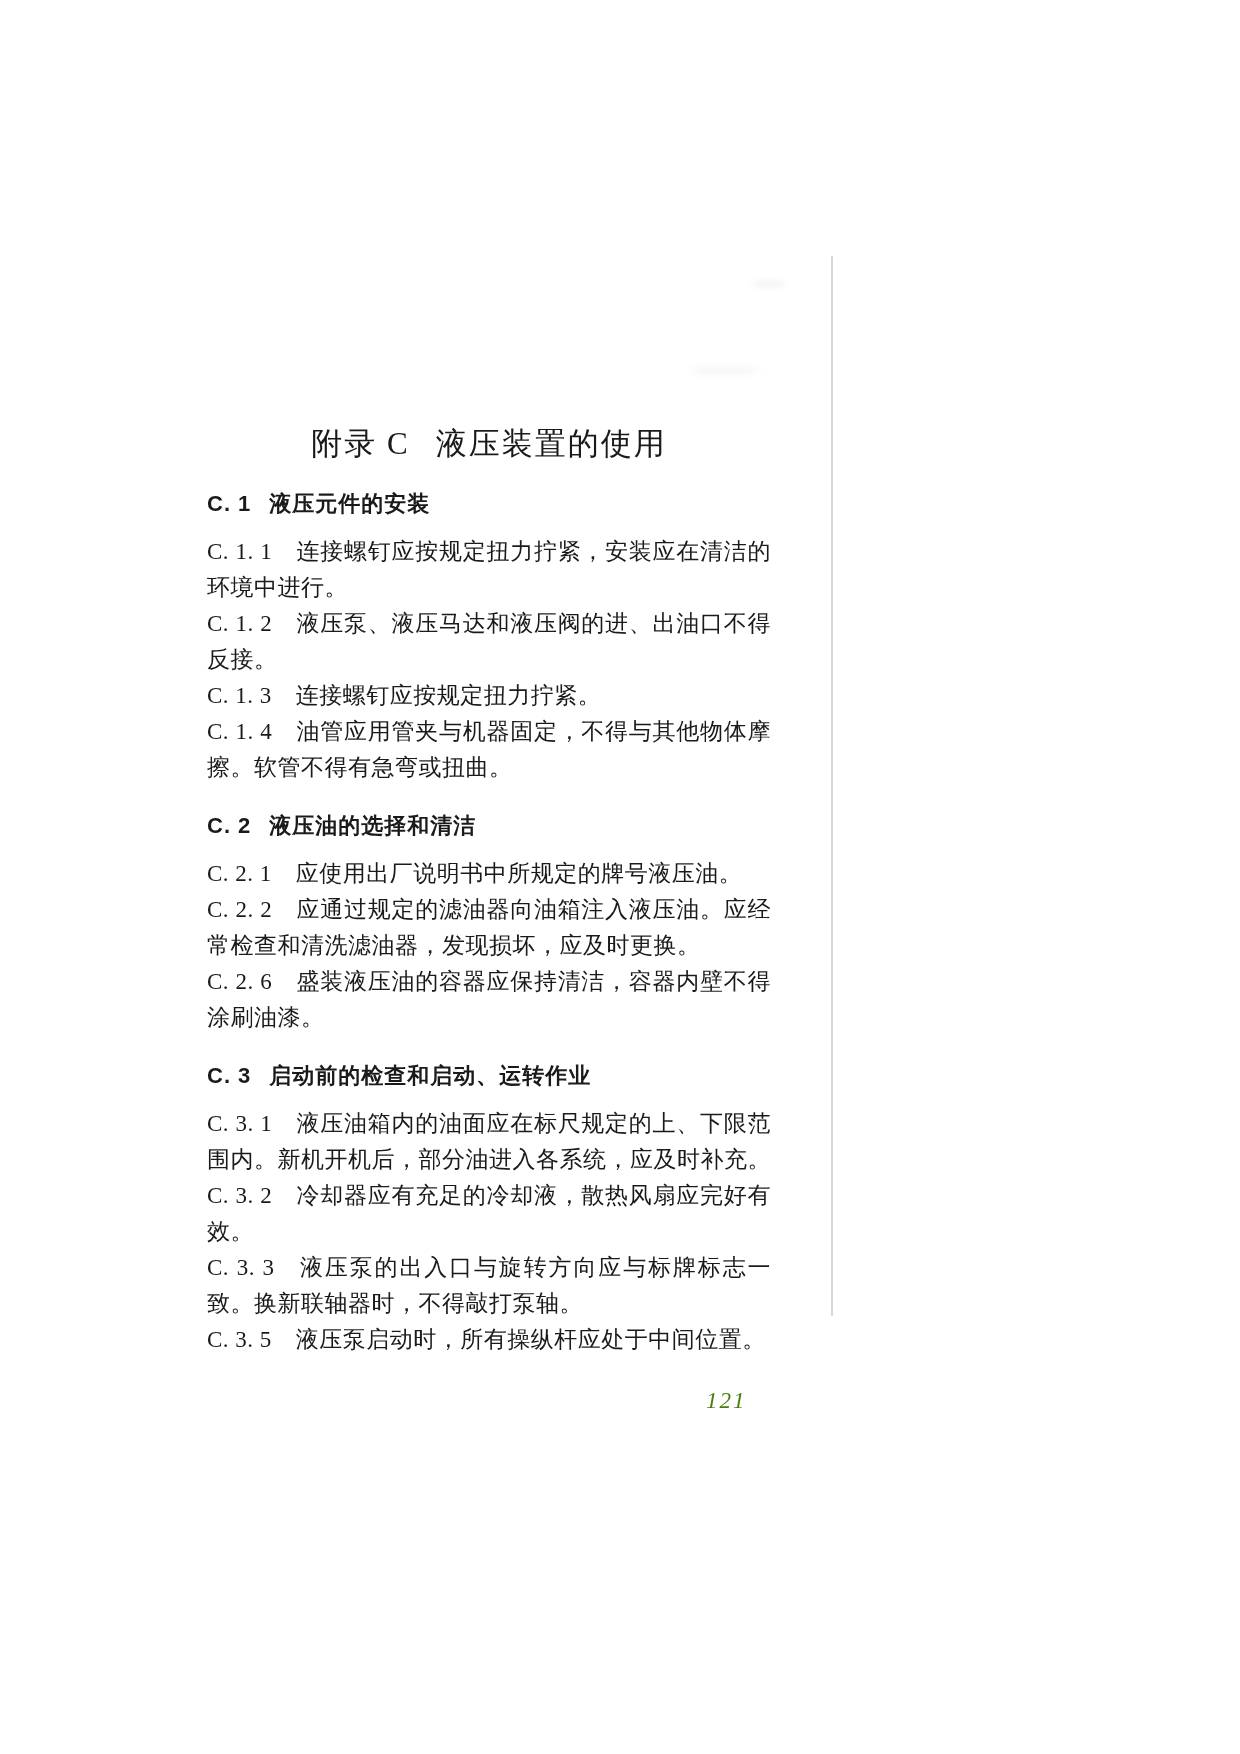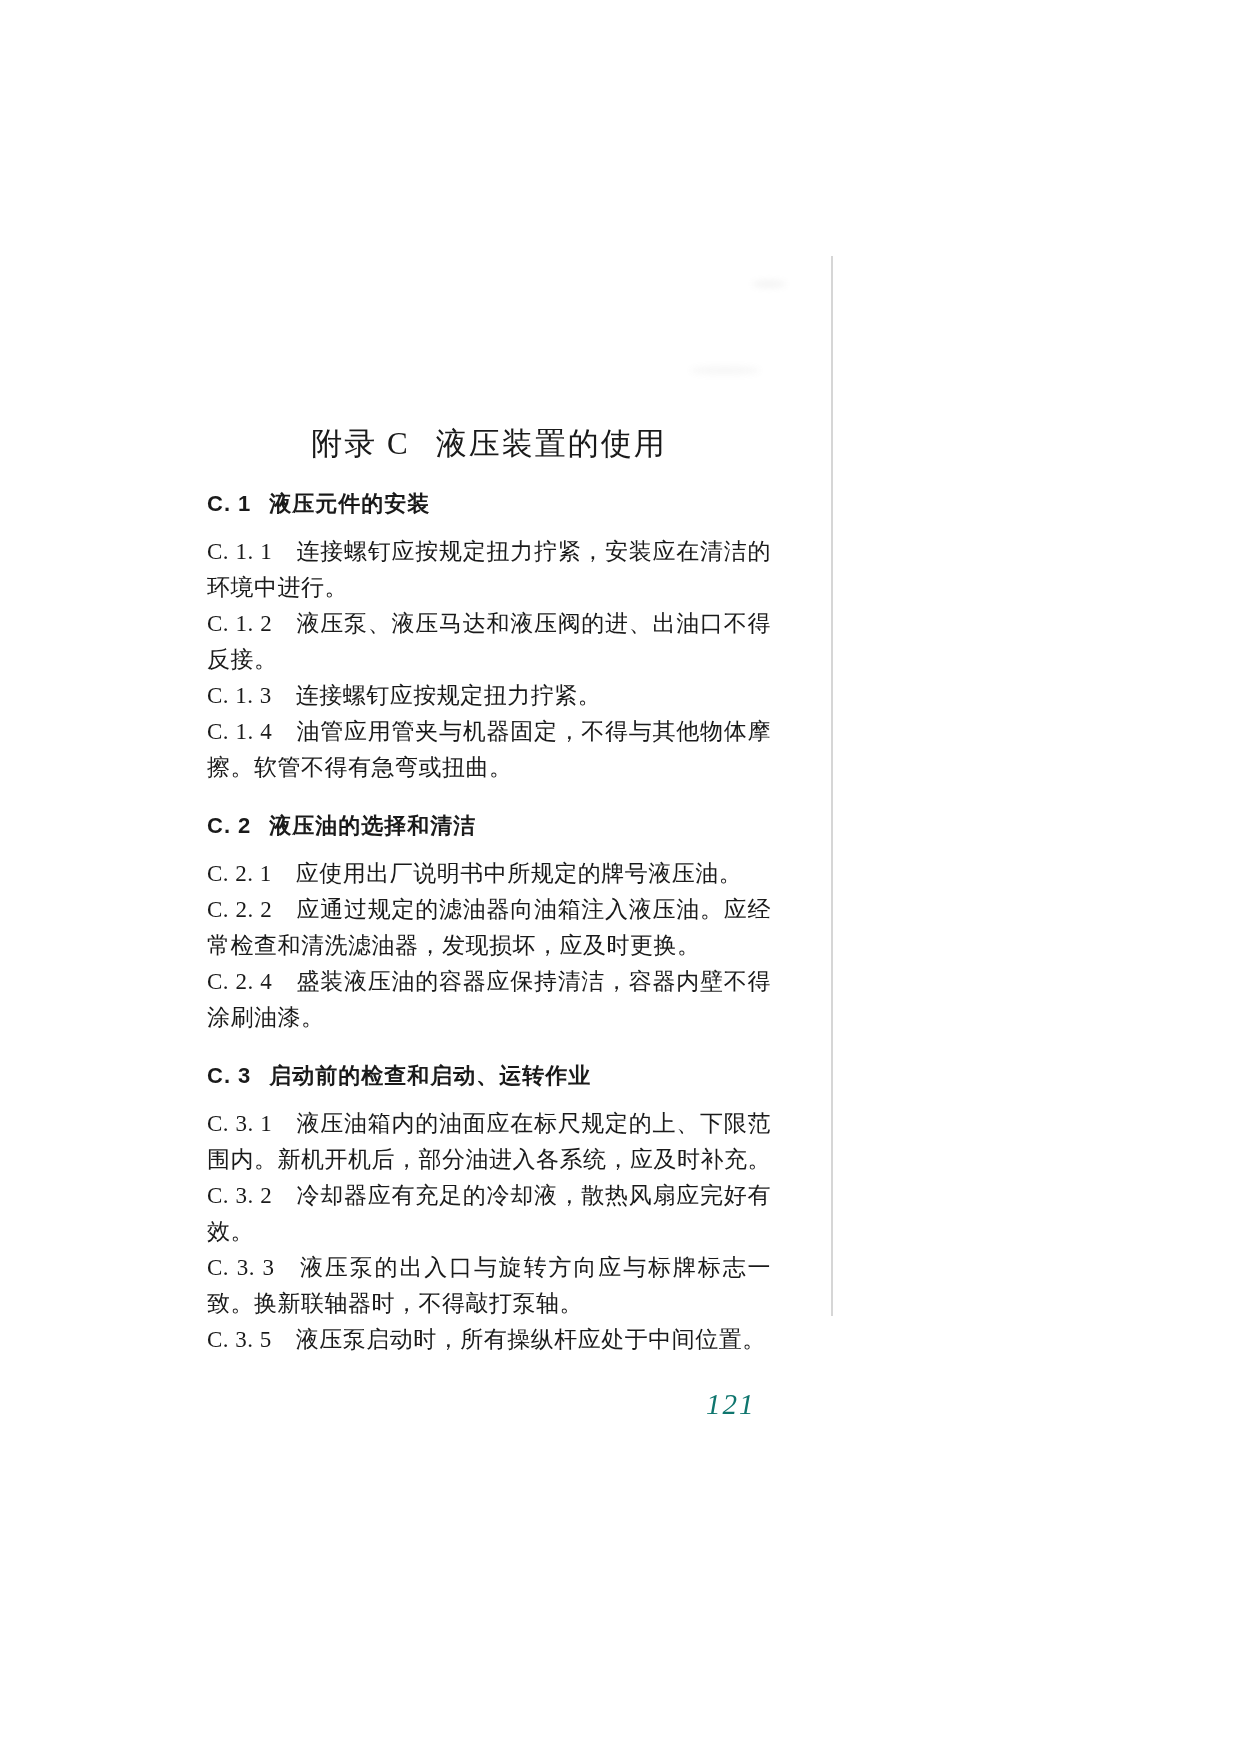--- a/index.html
+++ b/index.html
@@ -57,24 +57,24 @@
     letter-spacing: 0.5px;
   }
   .clause-num {
     padding-right: 24px;
     white-space: nowrap;
   }
   .page-number {
     position: absolute;
     left: 706px;
     top: 1388px;
-    font-size: 29px;
+    font-size: 23px;
     font-style: italic;
     letter-spacing: 2px;
-    color: #0f766e;
+    color: #4d7c0f;
   }
   .scan-edge-line {
     position: absolute;
     left: 831px;
     top: 256px;
     width: 2px;
     height: 1060px;
     background: #c8c8c8;
     opacity: 0.75;
   }
@@ -102,21 +102,21 @@
 
   <p class="clause"><span class="clause-num">C. 1. 1</span><span>连接螺钉应按规定扭力拧紧，安装应在清洁的环境中进行。</span></p>
   <p class="clause"><span class="clause-num">C. 1. 2</span><span>液压泵、液压马达和液压阀的进、出油口不得反接。</span></p>
   <p class="clause"><span class="clause-num">C. 1. 3</span><span>连接螺钉应按规定扭力拧紧。</span></p>
   <p class="clause"><span class="clause-num">C. 1. 4</span><span>油管应用管夹与机器固定，不得与其他物体摩擦。软管不得有急弯或扭曲。</span></p>
 
   <h2 class="section-heading"><span>C. 2</span><span class="head-gap"></span><span>液压油的选择和清洁</span></h2>
 
   <p class="clause"><span class="clause-num">C. 2. 1</span><span>应使用出厂说明书中所规定的牌号液压油。</span></p>
   <p class="clause"><span class="clause-num">C. 2. 2</span><span>应通过规定的滤油器向油箱注入液压油。应经常检查和清洗滤油器，发现损坏，应及时更换。</span></p>
-  <p class="clause"><span class="clause-num">C. 2. 4</span><span>盛装液压油的容器应保持清洁，容器内壁不得涂刷油漆。</span></p>
+  <p class="clause"><span class="clause-num">C. 2. 6</span><span>盛装液压油的容器应保持清洁，容器内壁不得涂刷油漆。</span></p>
 
   <h2 class="section-heading"><span>C. 3</span><span class="head-gap"></span><span>启动前的检查和启动、运转作业</span></h2>
 
   <p class="clause"><span class="clause-num">C. 3. 1</span><span>液压油箱内的油面应在标尺规定的上、下限范围内。新机开机后，部分油进入各系统，应及时补充。</span></p>
   <p class="clause"><span class="clause-num">C. 3. 2</span><span>冷却器应有充足的冷却液，散热风扇应完好有效。</span></p>
   <p class="clause"><span class="clause-num">C. 3. 3</span><span>液压泵的出入口与旋转方向应与标牌标志一致。换新联轴器时，不得敲打泵轴。</span></p>
   <p class="clause"><span class="clause-num">C. 3. 5</span><span>液压泵启动时，所有操纵杆应处于中间位置。</span></p>
 
 </div>
 

